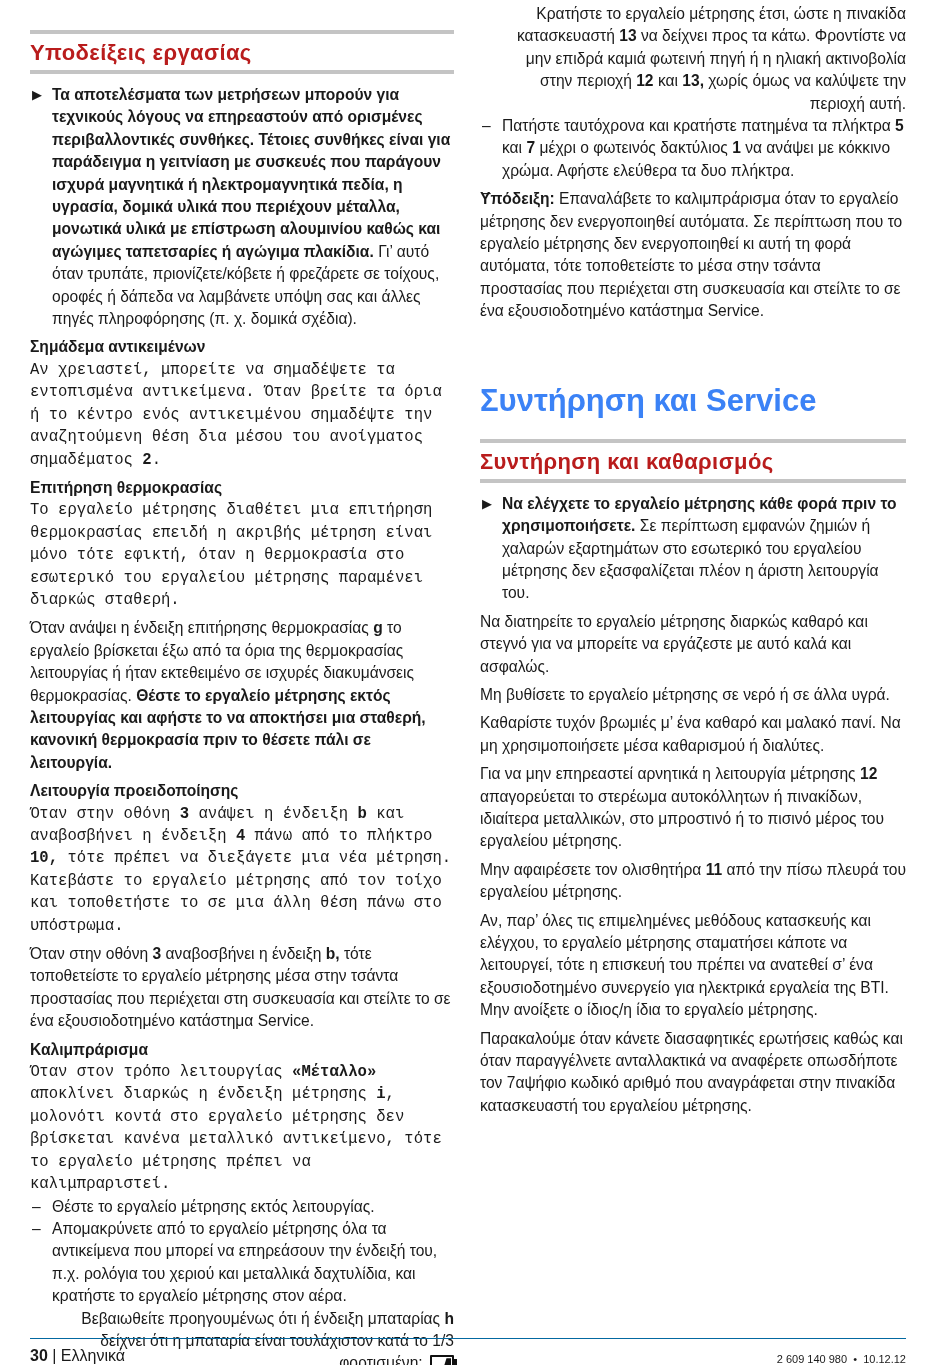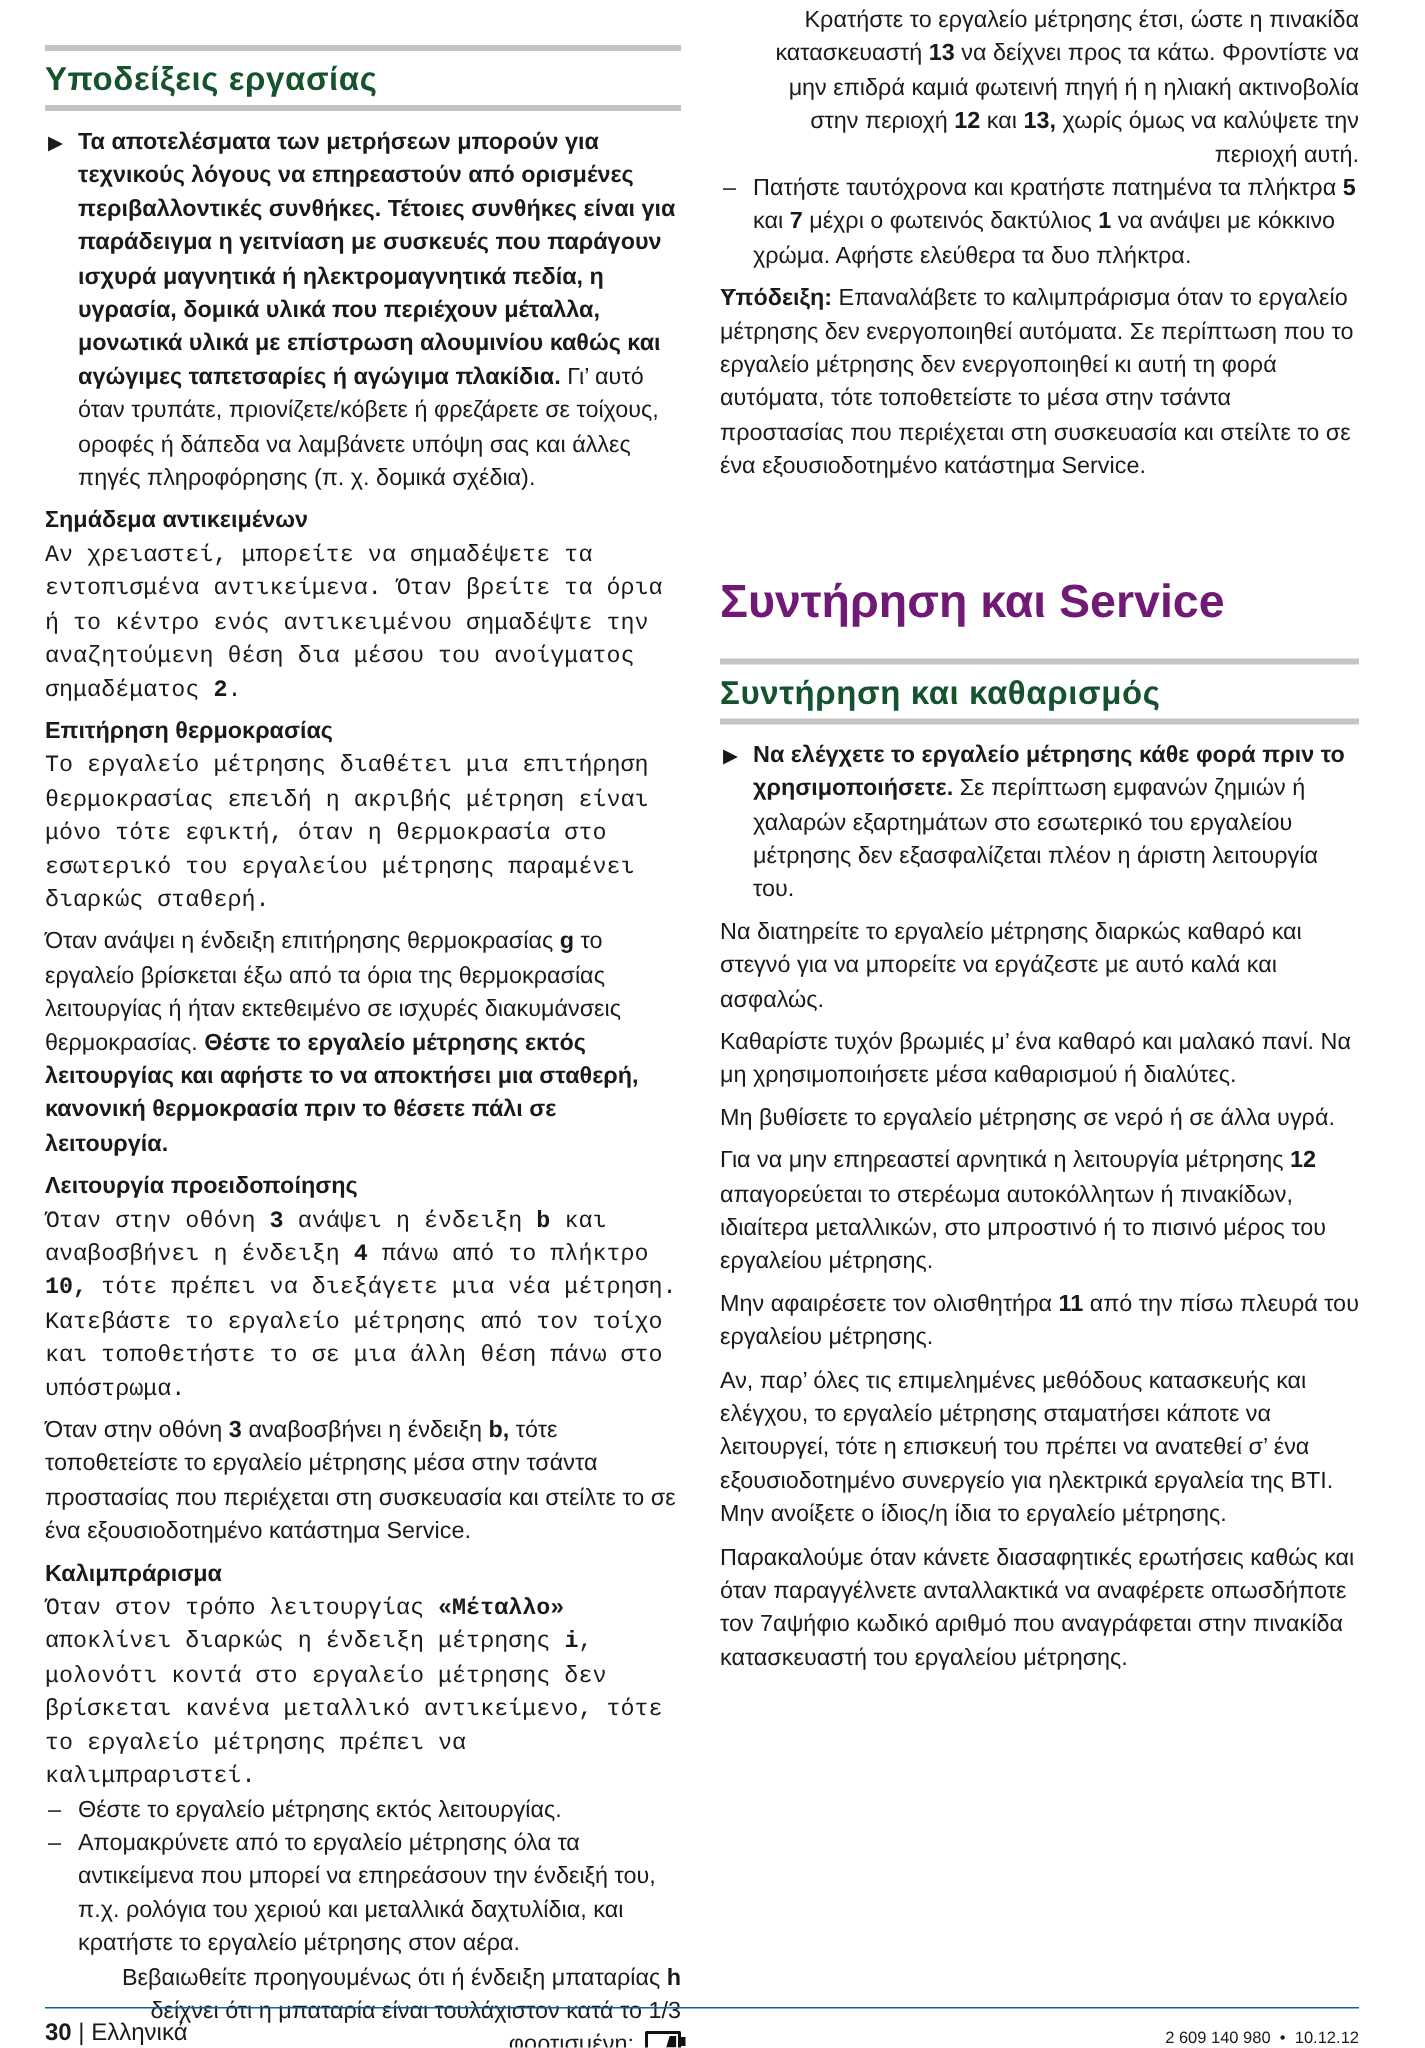--- a/index.html
+++ b/index.html
@@ -2,23 +2,23 @@
 <html><head>
 <meta charset="utf-8">
 <style>
   * { box-sizing: border-box; margin: 0; padding: 0; }
   html, body { width: 950px; height: 1365px; background: #ffffff; overflow: hidden; }
   body { position: relative; font-family: "Liberation Sans", "DejaVu Sans", sans-serif; color: #1a1a1a; font-size: 15.6px; line-height: 22.4px; }
   .col { position: absolute; top: 0; }
   .col-left { left: 30px; width: 424px; top: 30px; }
   .col-right { left: 480px; width: 426px; top: 3px; }
   .rule { height: 4px; background: #c4c4c4; }
-  .sec-title { font-size: 22px; line-height: 30px; color: #14532d; font-weight: bold; padding: 4px 0 2px 0; letter-spacing: 0.4px; }
+  .sec-title { font-size: 22px; line-height: 30px; color: #b91c1c; font-weight: bold; padding: 4px 0 2px 0; letter-spacing: 0.4px; }
   .sec-title-wrap { margin-bottom: 10px; }
-  .big-title { font-size: 31px; line-height: 40px; font-weight: bold; color: #701a75; margin: 0 0 0 0; }
+  .big-title { font-size: 31px; line-height: 40px; font-weight: bold; color: #3b82f6; margin: 0 0 0 0; }
   p { margin: 0 0 6px 0; }
   .sub { font-weight: bold; margin-top: 2px; margin-bottom: 0; }
   .sub + p { margin-top: 0; font-family: Liberation Mono, monospace; }
   .arrow-item { position: relative; padding-left: 22px; margin-bottom: 6px; }
   .arrow { position: absolute; left: 2px; top: 0; font-size: 13px; }
   .b { font-weight: bold; }
   .dash-item { position: relative; padding-left: 22px; margin: 0; }
   .dash { position: absolute; left: 2px; top: 0; }
   .indent { padding-left: 22px; text-align: right; }
   .batt { display: inline-block; width: 24px; height: 15px; border: 2.5px solid #111; border-radius: 1px; position: relative; vertical-align: -2px; margin-left: 3px; }
@@ -91,22 +91,22 @@
     <div class="sec-title">Συντήρηση και καθαρισμός</div>
     <div class="rule"></div>
   </div>
 
   <div class="arrow-item">
     <span class="arrow">▶</span>
     <span class="b">Να ελέγχετε το εργαλείο μέτρησης κάθε φορά πριν το χρησιμοποιήσετε.</span><span> Σε περίπτωση εμφανών ζημιών ή χαλαρών εξαρτημάτων στο εσωτερικό του εργαλείου μέτρησης δεν εξασφαλίζεται πλέον η άριστη λειτουργία του.</span>
   </div>
 
   <p>Να διατηρείτε το εργαλείο μέτρησης διαρκώς καθαρό και στεγνό για να μπορείτε να εργάζεστε με αυτό καλά και ασφαλώς.</p>
+  <p>Μη βυθίσετε το εργαλείο μέτρησης σε νερό ή σε άλλα υγρά.</p>
   <p>Καθαρίστε τυχόν βρωμιές μ’ ένα καθαρό και μαλακό πανί. Να μη χρησιμοποιήσετε μέσα καθαρισμού ή διαλύτες.</p>
-  <p>Μη βυθίσετε το εργαλείο μέτρησης σε νερό ή σε άλλα υγρά.</p>
   <p><span>Για να μην επηρεαστεί αρνητικά η λειτουργία μέτρησης </span><span class="b">12</span><span> απαγορεύεται το στερέωμα αυτοκόλλητων ή πινακίδων, ιδιαίτερα μεταλλικών, στο μπροστινό ή το πισινό μέρος του εργαλείου μέτρησης.</span></p>
   <p><span>Μην αφαιρέσετε τον ολισθητήρα </span><span class="b">11</span><span> από την πίσω πλευρά του εργαλείου μέτρησης.</span></p>
   <p>Αν, παρ’ όλες τις επιμελημένες μεθόδους κατασκευής και ελέγχου, το εργαλείο μέτρησης σταματήσει κάποτε να λειτουργεί, τότε η επισκευή του πρέπει να ανατεθεί σ’ ένα εξουσιοδοτημένο συνεργείο για ηλεκτρικά εργαλεία της BTI. Μην ανοίξετε ο ίδιος/η ίδια το εργαλείο μέτρησης.</p>
   <p>Παρακαλούμε όταν κάνετε διασαφητικές ερωτήσεις καθώς και όταν παραγγέλνετε ανταλλακτικά να αναφέρετε οπωσδήποτε τον 7αψήφιο κωδικό αριθμό που αναγράφεται στην πινακίδα κατασκευαστή του εργαλείου μέτρησης.</p>
 </div>
 
 <div class="footer">
   <div class="footer-left">
     <span class="pg">30</span><span> | </span><span>Ελληνικά</span>
   </div>

